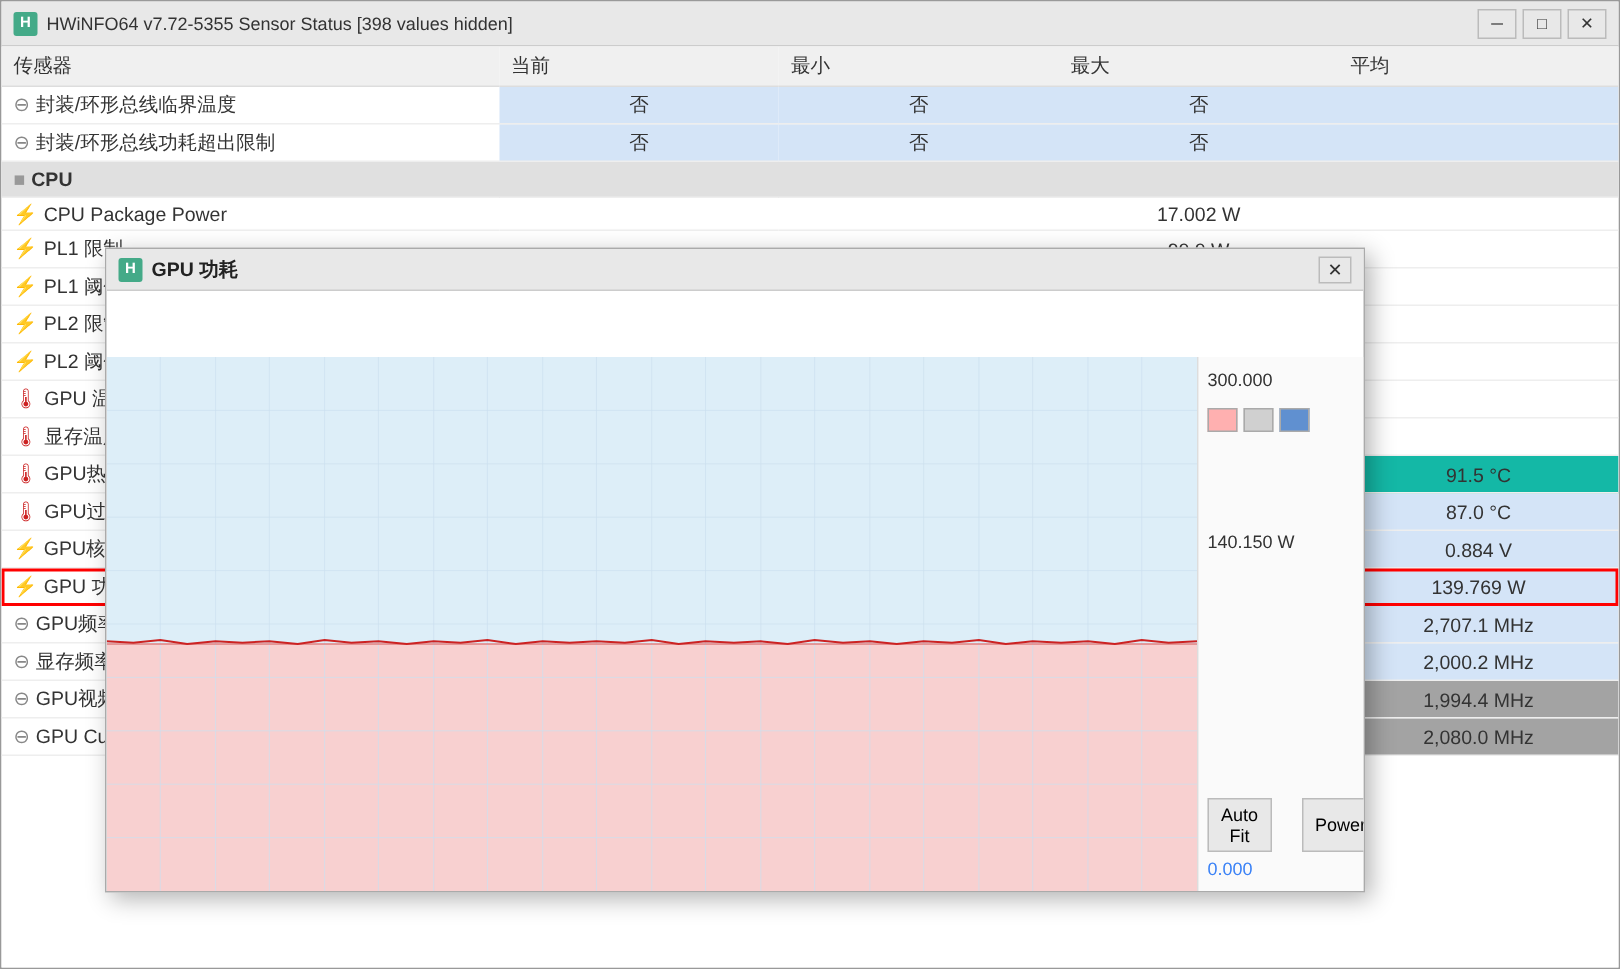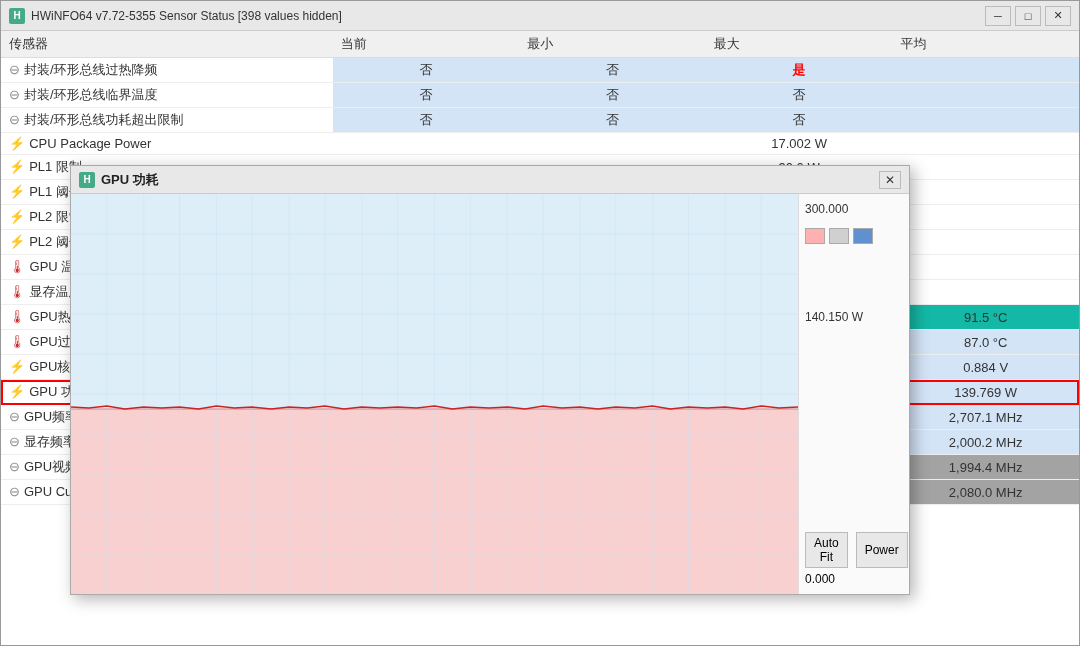--- a/index.html
+++ b/index.html
@@ -150,20 +150,21 @@
       align-items: center;
       justify-content: center;
       font-size: 12px;
       color: #333;
     }
 
     .popup-body {
       display: flex;
       flex: 1;
       overflow: hidden;
+      margin-top: 44px;
     }
 
     .chart-area {
       flex: 1;
       position: relative;
       border-right: 1px solid #ddd;
       overflow: hidden;
     }
 
     .chart-svg {
@@ -175,21 +176,21 @@
       width: 110px;
       padding: 8px 6px;
       display: flex;
       flex-direction: column;
       gap: 6px;
       background: #fafafa;
     }
 
     .chart-label {
       font-size: 12px;
-      color: #000000;
+      color: #3b82f6;
     }
 
     .chart-label-value {
       font-size: 12px;
       color: #333;
       font-weight: 500;
     }
 
     .color-swatches {
       display: flex;
@@ -254,41 +255,39 @@
       <thead>
         <tr>
           <th class="col-name">传感器</th>
           <th class="col-current">当前</th>
           <th class="col-min">最小</th>
           <th class="col-max">最大</th>
           <th class="col-avg">平均</th>
         </tr>
       </thead>
       <tbody id="sensor-tbody">
-      <tr>
-        <td><span style="color:#888;margin-right:4px;">⊖</span>封装/环形总线过热降频</td>
-        <td class="center" style="background:#d4e4f7;">否</td>
-        <td class="center" style="background:#d4e4f7;">否</td>
-        <td class="center" style="background:#d4e4f7;color:red;font-weight:bold;">是</td>
+          <tr>
+        <td><span style="color:#888;margin-right:4px;">⊖</span>封装/环形总线临界温度</td>
+        <td class="center" style="background:#d4e4f7;">否</td>
+        <td class="center" style="background:#d4e4f7;">否</td>
+        <td class="center" style="background:#d4e4f7;">否</td>
         <td class="center" style="background:#d4e4f7;"></td>
       </tr>
           <tr>
-        <td><span style="color:#888;margin-right:4px;">⊖</span>封装/环形总线临界温度</td>
+        <td><span style="color:#888;margin-right:4px;">⊖</span>封装/环形总线功耗超出限制</td>
         <td class="center" style="background:#d4e4f7;">否</td>
         <td class="center" style="background:#d4e4f7;">否</td>
         <td class="center" style="background:#d4e4f7;">否</td>
         <td class="center" style="background:#d4e4f7;"></td>
       </tr>
           <tr>
-        <td><span style="color:#888;margin-right:4px;">⊖</span>封装/环形总线功耗超出限制</td>
-        <td class="center" style="background:#d4e4f7;">否</td>
-        <td class="center" style="background:#d4e4f7;">否</td>
-        <td class="center" style="background:#d4e4f7;">否</td>
-        <td class="center" style="background:#d4e4f7;"></td>
-      </tr>
+            <td colspan="5" style="background:#e0e0e0;font-weight:bold;padding:4px 8px;">
+        <span style="color:#999;margin-right:4px;">■</span>CPU
+      </td>
+          </tr>
           <tr>
         <td><span style="color:#c8a000;margin-right:4px;">⚡</span>CPU Package Power</td>
         <td class="center" style=""></td>
         <td class="center" style=""></td>
         <td class="center" style="">17.002 W</td>
         <td class="center" style=""></td>
       </tr>
           <tr>
         <td><span style="color:#c8a000;margin-right:4px;">⚡</span>PL1 限制</td>
         <td class="center" style=""></td>
@@ -450,21 +449,21 @@
 
       <div class="color-swatches">
         <div class="swatch" style="background:#ffb0b0;"></div>
         <div class="swatch" style="background:#d0d0d0;"></div>
         <div class="swatch" style="background:#6090d0;"></div>
       </div>
 
       <span class="chart-label-value" style="margin-top:60px;">140.150 W</span>
 
       <div class="chart-buttons" style="margin-top:auto; flex-direction:column; gap:4px;">
-        <div style="display:flex;gap:8px;">
+        <div style="display:flex;gap:20px;">
           <button class="chart-btn">Auto Fit</button>
           <button class="chart-btn">Power</button>
         </div>
         <span class="chart-label">0.000</span>
       </div>
     </div>
   </div>
 </div>
 
 </body></html>

